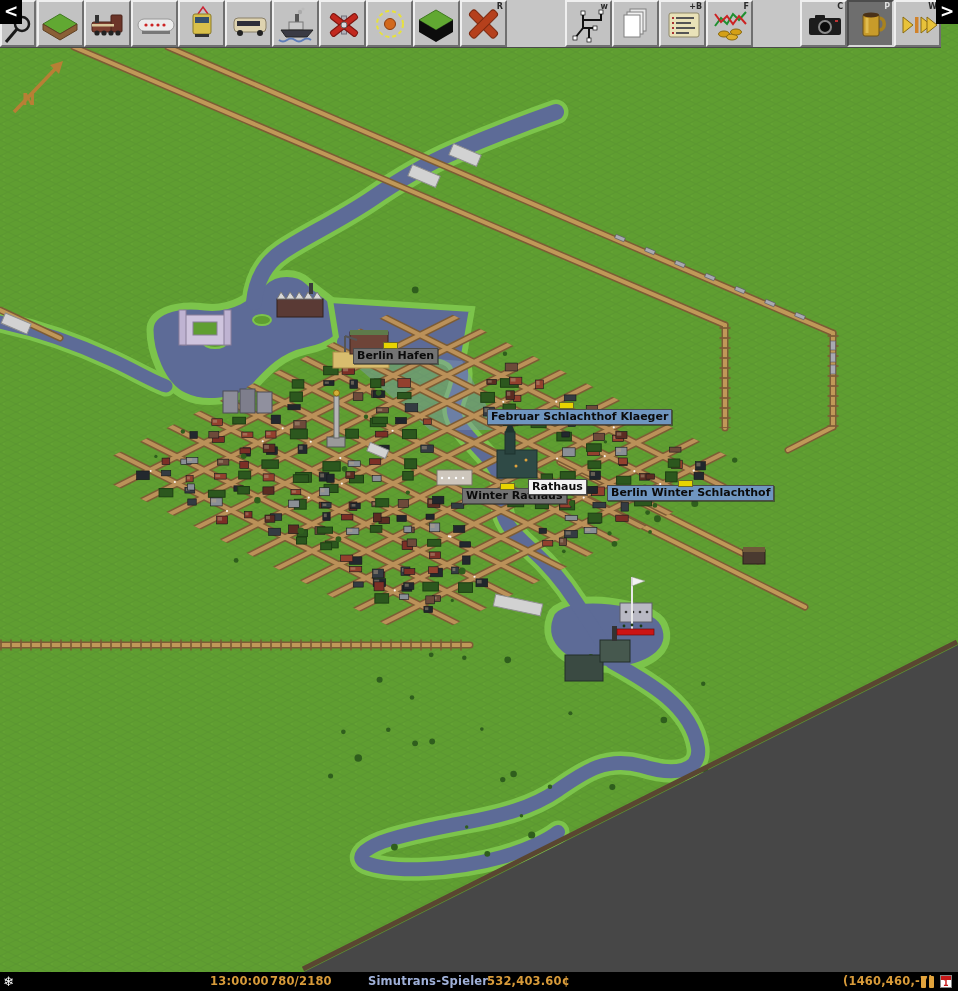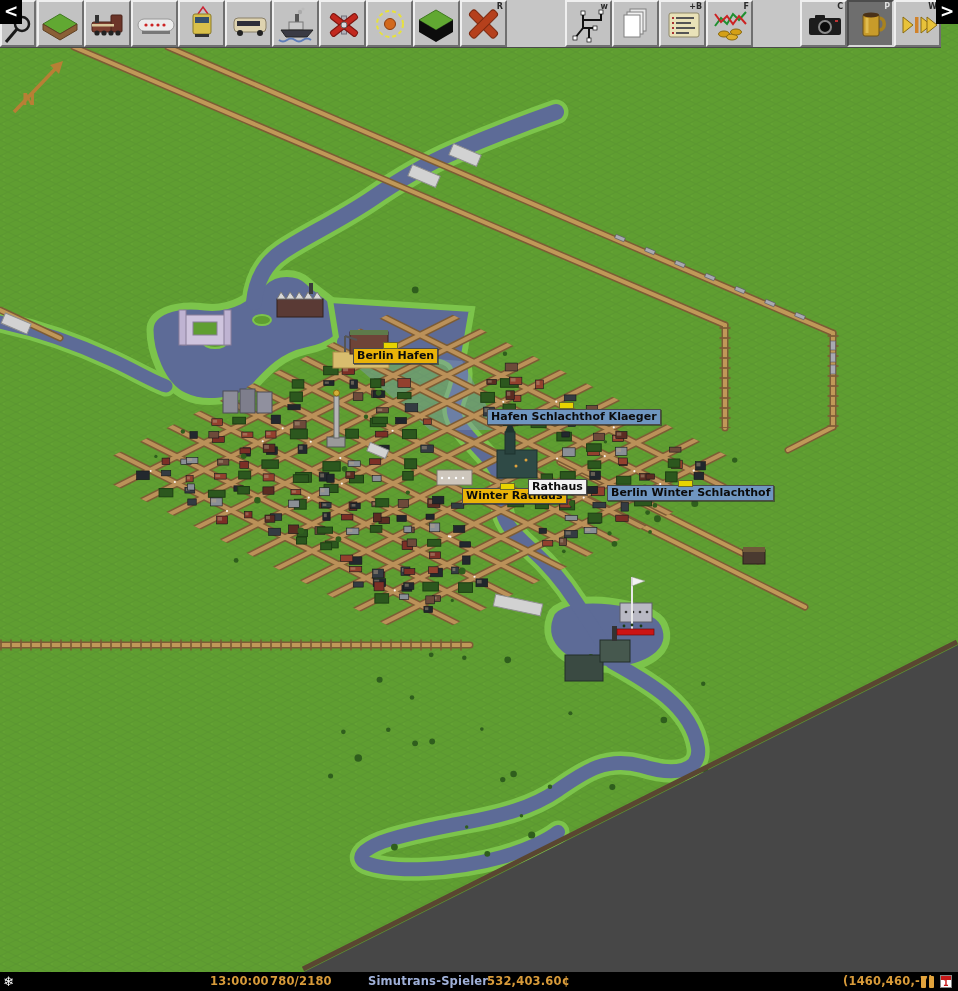--- a/index.html
+++ b/index.html
@@ -22,21 +22,21 @@
           font-size:17px;font-weight:bold;text-align:center;line-height:23px;}
   #nav-prev{left:0;top:0;}
   #nav-next{left:936.px;left:936px;top:0;}
   .toolwidget{position:absolute;left:0;top:0;width:36px;height:47px;box-sizing:border-box;
        background:#c2c2c2;border-top:2px solid #efefef;border-left:2px solid #efefef;
        border-right:2px solid #6f6f6f;border-bottom:2px solid #6f6f6f;}
   
   .maplabel{position:absolute;z-index:5;font-size:11px;font-weight:bold;color:#0b0b0b;
             padding:0px 3px;line-height:14px;white-space:nowrap;border:1px solid #4b4b4b;
             box-shadow:1px 1px 0 rgba(40,40,40,.55);}
-  .stop-gray{background:#eab308;}
+  .stop-gray{background:#737373;}
   .stop-blue{background:#6f96c0;}
   .city-label{background:#f2f2f2;}
   .ybar{position:absolute;z-index:5;width:13px;height:5px;background:#e8d400;
         border:1px solid #6b6b2a;}
   
   .statusbar{position:absolute;left:0;top:972px;width:958px;height:19px;background:#000;
              z-index:10;font-size:11.5px;font-weight:bold;letter-spacing:.2px;}
   .statusbar span{position:absolute;top:0;line-height:19px;white-space:nowrap;}
   .st-orange{color:#d89b3a;}
   .st-player{color:#9fb0d8;}
@@ -837,21 +837,21 @@
     <span class="sc">W</span>
   </div>
 </div>
 
 <div class="navbox" id="nav-prev">&lt;</div>
 <div class="navbox" id="nav-next">&gt;</div>
 
 <div class="maplabel stop-gray" style="left:353px;top:348px">Berlin Hafen</div>
 <div class="ybar" style="left:383px;top:342px"></div>
 
-<div class="maplabel stop-blue" style="left:487px;top:409px">Hafen Schlachthof Klaeger</div>
+<div class="maplabel stop-blue" style="left:487px;top:409px">Februar Schlachthof Klaeger</div>
 <div class="ybar" style="left:559px;top:402px"></div>
 
 <div class="maplabel stop-gray" style="left:462px;top:488px">Winter Rathaus</div>
 <div class="ybar" style="left:500px;top:483px"></div>
 
 <div class="maplabel city-label" style="left:528px;top:479px">Rathaus</div>
 
 <div class="maplabel stop-blue" style="left:607px;top:485px">Berlin Winter Schlachthof</div>
 <div class="ybar" style="left:678px;top:480px"></div>
 

